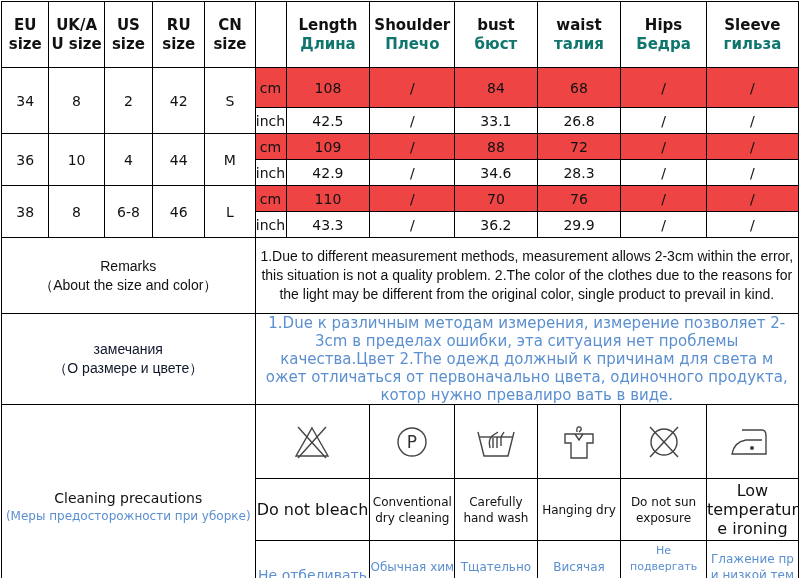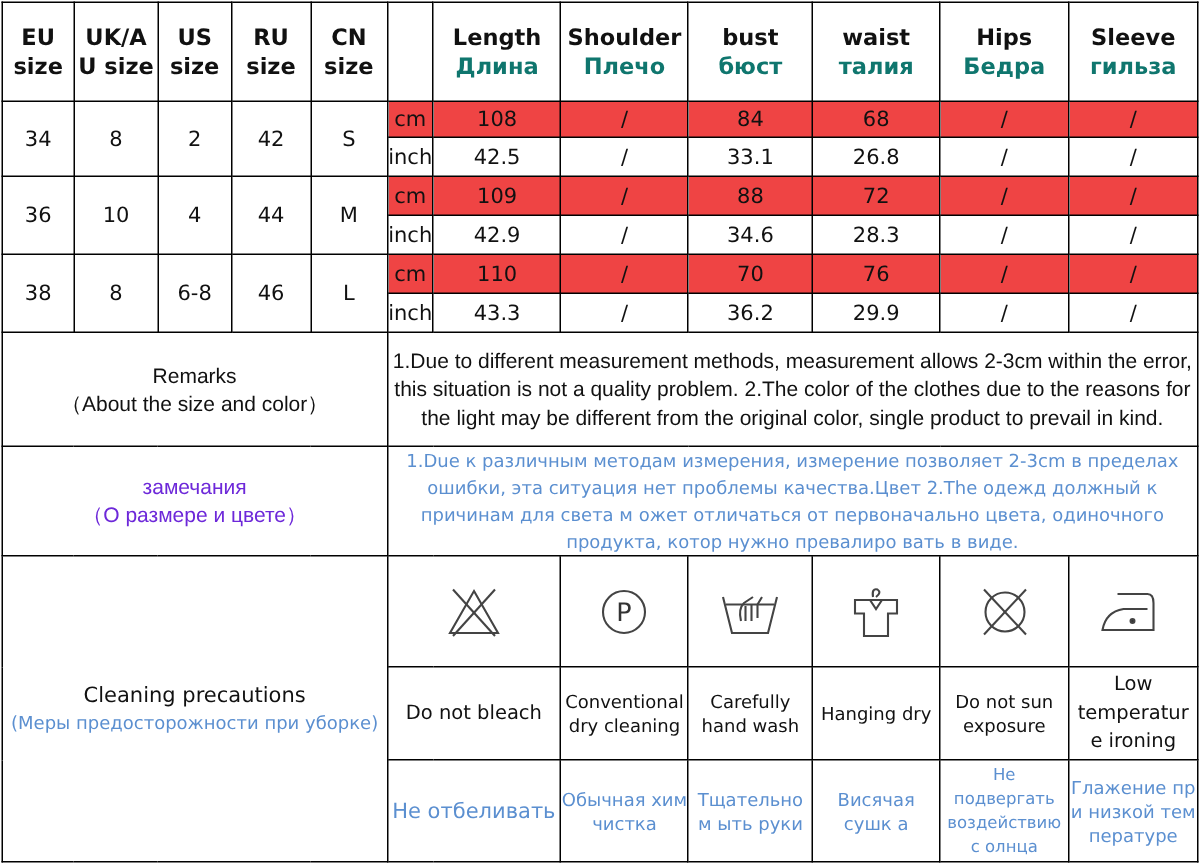--- a/index.html
+++ b/index.html
@@ -6,24 +6,24 @@
   body { width: 800px; height: 578px; overflow: hidden; font-family: "DejaVu Sans", sans-serif; color: #111; }
   .wrap { position: absolute; left: 1px; top: 1px; width: 798px; height: 576px; }
   table { border-collapse: collapse; table-layout: fixed; position: absolute; left: 0; top: 0; }
   td { border: 1.5px solid #000; padding: 0; text-align: center; vertical-align: middle; overflow: hidden; }
   .hdr { font-weight: bold; font-size: 15px; line-height: 19px; }
   .hdr .ru { color: #0f766e; display: block; }
   .num { font-size: 14px; }
   .unit { font-size: 14px; }
   .blue { background: #ef4444; }
   .remark-en { font-family: "Liberation Sans Narrow", "Liberation Sans", sans-serif; font-size: 14px; line-height: 19px; padding: 0 2px; }
-  .remark-ru { font-size: 12px; line-height: 18px; color: #5b8fd0; padding: 0 2px; }
-  .label-ru { color: #6d28d9; }
+  .remark-ru { font-size: 15px; line-height: 18px; color: #5b8fd0; padding: 0 2px; }
+  .label-ru { color: #0f172a; }
   .care-en { font-size: 12px; line-height: 16px; }
-  .care-en.big { font-size: 13px; line-height: 19px; }
+  .care-en.big { font-size: 16px; line-height: 19px; }
   .care-ru { font-size: 12px; line-height: 16px; color: #5b8fd0; }
   .care-ru.big { font-size: 14px; }
   .care-ru.sm { font-size: 11px; margin-top: 44px; }
   svg { display: block; margin: 0 auto; }
 </style>
 </head>
 <body>
 
 <div class="wrap">
 <table>
@@ -51,21 +51,21 @@
     <td class="hdr"><span>CN</span><br><span>size</span></td>
     <td></td>
     <td class="hdr"><span>Length</span><span class="ru">Длина</span></td>
     <td class="hdr"><span>Shoulder</span><span class="ru">Плечо</span></td>
     <td class="hdr"><span>bust</span><span class="ru">бюст</span></td>
     <td class="hdr"><span>waist</span><span class="ru">талия</span></td>
     <td class="hdr"><span>Hips</span><span class="ru">Бедра</span></td>
     <td class="hdr"><span>Sleeve</span><span class="ru">гильза</span></td>
   </tr>
 
-  <tr style="height:24px">
+  <tr style="height:40px">
     <td rowspan="2" class="num">34</td>
     <td rowspan="2" class="num">8</td>
     <td rowspan="2" class="num">2</td>
     <td rowspan="2" class="num">42</td>
     <td rowspan="2" class="num">S</td>
     <td class="unit blue">cm</td>
     <td class="num blue">108</td>
     <td class="num blue">/</td>
     <td class="num blue">84</td>
     <td class="num blue">68</td>

